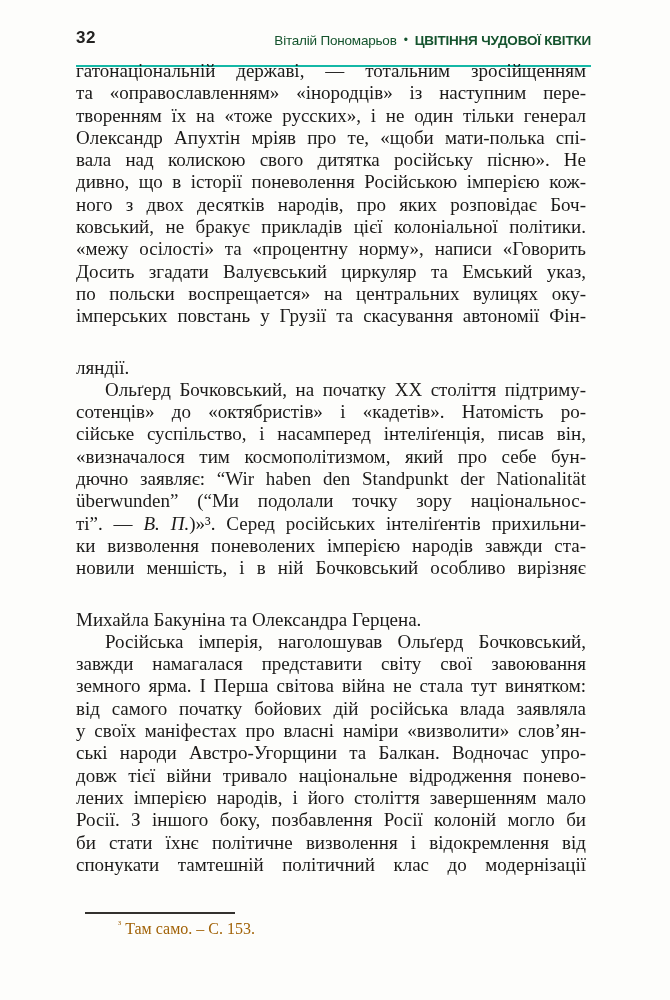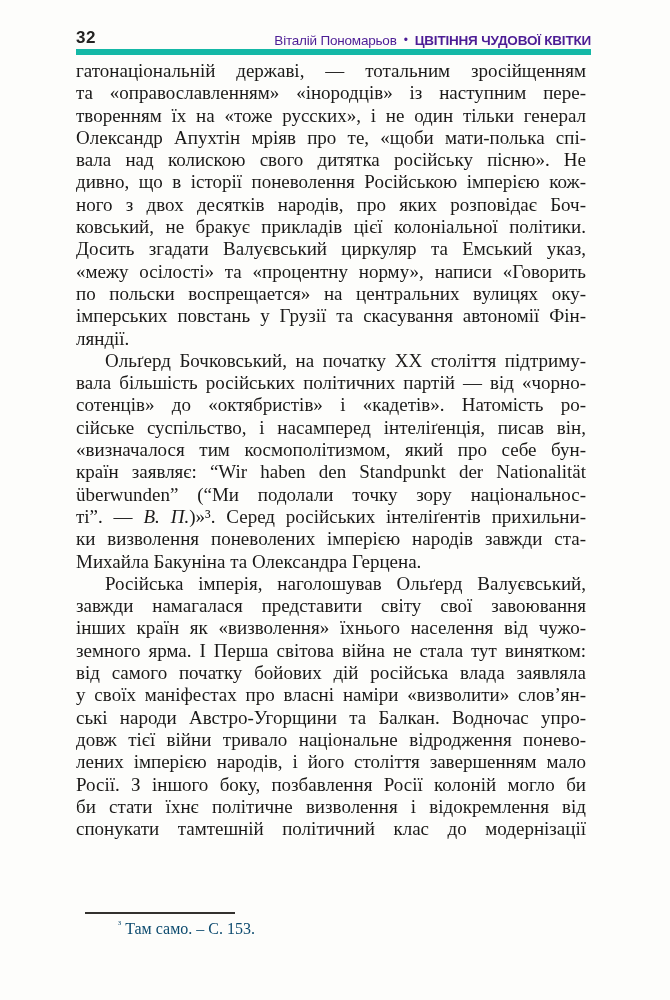--- a/index.html
+++ b/index.html
@@ -18,34 +18,34 @@
   }
   
   .header {
     position: absolute;
     left: 76px;
     top: 28px;
     width: 515px;
     display: flex;
     justify-content: space-between;
     align-items: flex-end;
-    border-bottom: 6px solid #14b8a6;
-    padding-bottom: 1px;
+    border-bottom: 2px solid #14b8a6;
+    padding-bottom: 17px;
     font-family: "Liberation Sans", sans-serif;
   }
   .page-number {
     font-size: 17px;
     font-weight: bold;
     letter-spacing: 0.5px;
     color: #232221;
   }
   .running-title {
     font-size: 13.5px;
     letter-spacing: -0.2px;
-    color: #4c1d95;
+    color: #14532d;
     white-space: nowrap;
   }
   .running-title .sep {
     display: inline-block;
     margin: 0 7px;
     font-size: 12px;
     vertical-align: 1px;
   }
   .running-title .book-title {
     font-weight: bold;
@@ -60,20 +60,21 @@
     line-height: 22.3px;
     color: #1b1a19;
   }
   .para { margin: 0; }
   .line {
     text-align: justify;
     text-align-last: justify;
   }
   .para.no-justify-last .line:last-child {
     text-align-last: left;
+    margin-top: 29px;
   }
   .para.indent .line:first-child {
     text-indent: 29px;
   }
   .line i { font-style: italic; }
   .line sup, .footnote-text sup {
     font-size: 0.65em;
     vertical-align: super;
     line-height: 0;
   }
@@ -89,21 +90,21 @@
     margin-left: 9px;
     border: 0;
     border-top: 2px solid #33312e;
     margin-top: 0;
     margin-bottom: 5px;
   }
   .footnote-text {
     padding-left: 42px;
     font-size: 16px;
     line-height: 19px;
-    color: #0c4a6e;
+    color: #a16207;
   }
 </style>
 </head>
 <body>
 
 <div class="page">
 
   <div class="header">
     <span class="page-number">32</span>
     <span class="running-title">
@@ -114,42 +115,41 @@
   <div class="body-text" id="body-text">
       <div class="para no-justify-last">
         <div class="line">гатонаціональній державі, — тотальним зросійщенням</div>
         <div class="line">та «оправославленням» «інородців» із наступним пере-</div>
         <div class="line">творенням їх на «тоже русских», і не один тільки генерал</div>
         <div class="line">Олександр Апухтін мріяв про те, «щоби мати-полька спі-</div>
         <div class="line">вала над колискою свого дитятка російську пісню». Не</div>
         <div class="line">дивно, що в історії поневолення Російською імперією кож-</div>
         <div class="line">ного з двох десятків народів, про яких розповідає Боч-</div>
         <div class="line">ковський, не бракує прикладів цієї колоніальної політики.</div>
+        <div class="line">«межу осілості» та «процентну норму», написи «Говорить</div>
         <div class="line">Досить згадати Валуєвський циркуляр та Емський указ,</div>
-        <div class="line">«межу осілості» та «процентну норму», написи «Говорить</div>
         <div class="line">по польски воспрещается» на центральних вулицях оку-</div>
         <div class="line">імперських повстань у Грузії та скасування автономії Фін-</div>
         <div class="line">ляндії.</div>
       </div>
       <div class="para indent no-justify-last">
         <div class="line">Ольґерд Бочковський, на початку XX століття підтриму-</div>
-        <div class="line">вала більшість російських політичних партій — від «чорно-</div>
         <div class="line">сотенців» до «октябристів» і «кадетів». Натомість ро-</div>
         <div class="line">сійське суспільство, і насамперед інтеліґенція, писав він,</div>
         <div class="line">«визначалося тим космополітизмом, який про себе бун-</div>
-        <div class="line">країн заявляє: “Wir haben den Standpunkt der Nationalität</div>
+        <div class="line">дючно заявляє: “Wir haben den Standpunkt der Nationalität</div>
         <div class="line">überwunden” (“Ми подолали точку зору національнос-</div>
         <div class="line">ті”. — <i>В. П.</i>)»³. Серед російських інтеліґентів прихильни-</div>
         <div class="line">ки визволення поневолених імперією народів завжди ста-</div>
+        <div class="line">новили меншість, і в ній Бочковський особливо вирізняє</div>
         <div class="line">Михайла Бакуніна та Олександра Герцена.</div>
       </div>
       <div class="para indent">
-        <div class="line">Російська імперія, наголошував Ольґерд Валуєвський,</div>
+        <div class="line">Російська імперія, наголошував Ольґерд Бочковський,</div>
         <div class="line">завжди намагалася представити світу свої завоювання</div>
-        <div class="line">інших країн як «визволення» їхнього населення від чужо-</div>
         <div class="line">земного ярма. І Перша світова війна не стала тут винятком:</div>
         <div class="line">від самого початку бойових дій російська влада заявляла</div>
         <div class="line">у своїх маніфестах про власні наміри «визволити» слов’ян-</div>
         <div class="line">ські народи Австро-Угорщини та Балкан. Водночас упро-</div>
         <div class="line">довж тієї війни тривало національне відродження понево-</div>
         <div class="line">лених імперією народів, і його століття завершенням мало</div>
         <div class="line">Росії. З іншого боку, позбавлення Росії колоній могло би</div>
         <div class="line">би стати їхнє політичне визволення і відокремлення від</div>
         <div class="line">спонукати тамтешній політичний клас до модернізації</div>
       </div>

